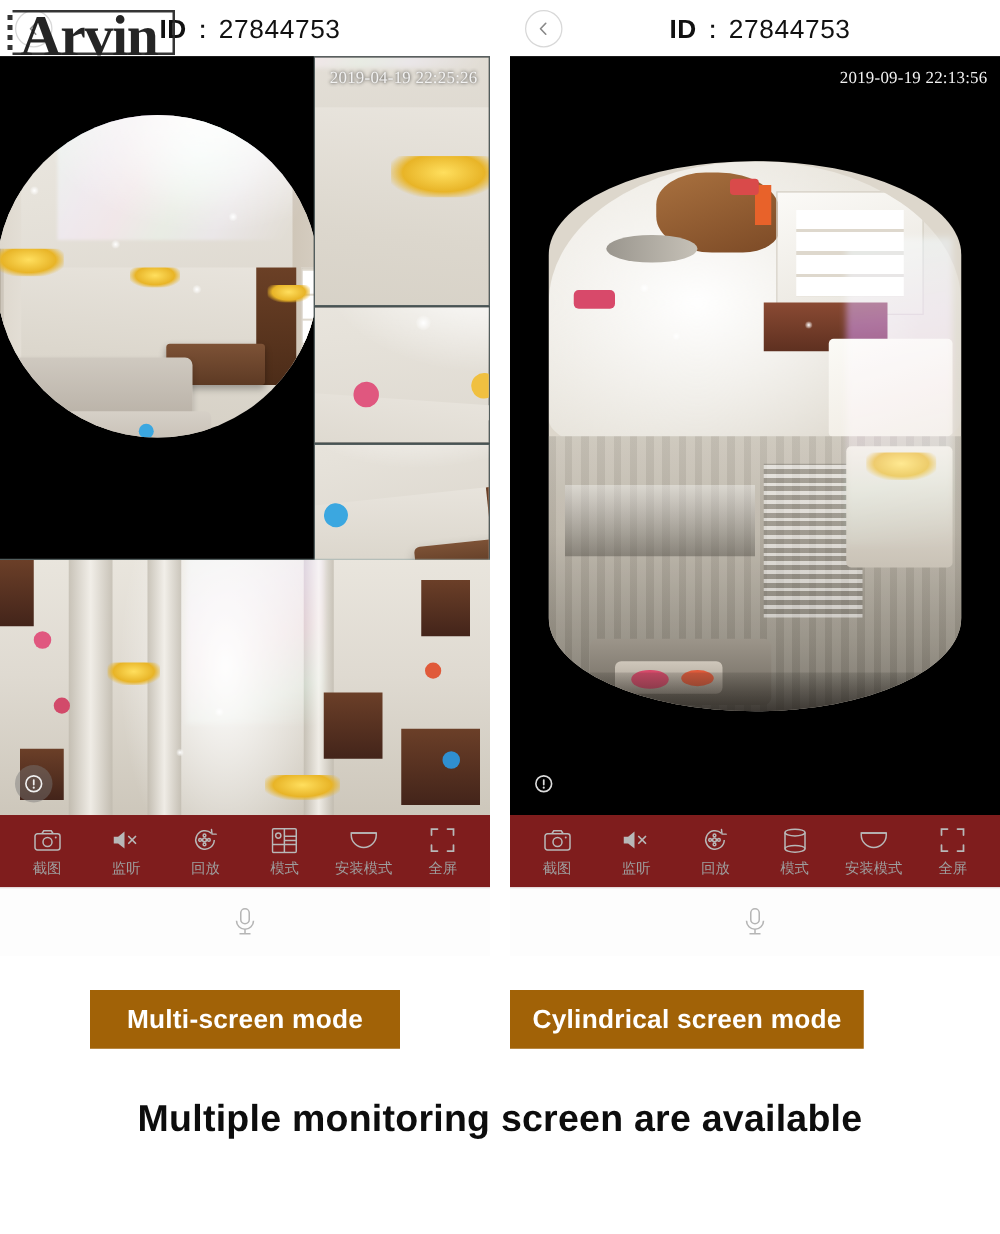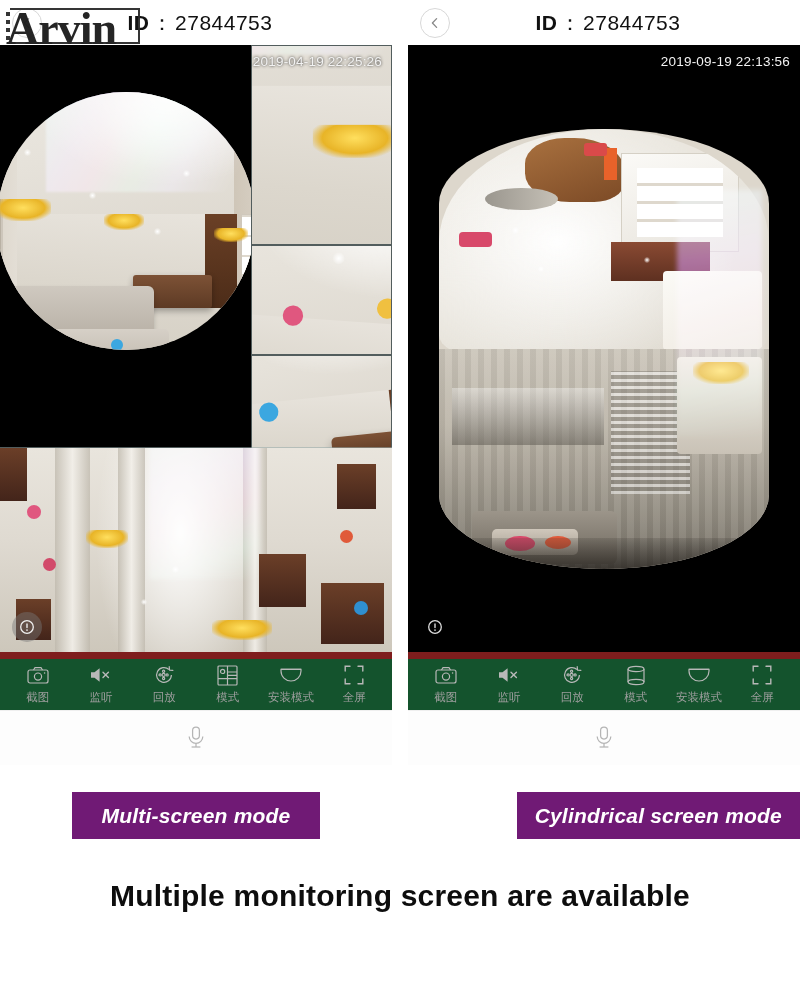--- a/index.html
+++ b/index.html
@@ -67,21 +67,21 @@
   }
   .timestamp {
     position: absolute;
     top: 9px; right: 10px;
     color: #f2f2f2;
     font-size: 13.5px;
     letter-spacing: 0.2px;
     text-shadow: 0 0 3px rgba(0,0,0,.85);
     z-index: 40;
     white-space: nowrap;
-    font-family: Liberation Sans, sans-serif;
+    font-family: Liberation Serif, serif;
   }
   .alert-icon {
     position: absolute;
     left: 12px; bottom: 10px;
     width: 30px; height: 30px;
     border-radius: 50%;
     background: rgba(120,120,120,.45);
     display: flex; align-items: center; justify-content: center;
     z-index: 40;
   }
@@ -273,22 +273,22 @@
       rgba(255,120,225,.45) 52%,
       rgba(140,255,220,.35) 78%,
       rgba(255,255,255,0) 100%);
     filter: blur(2.5px);
     mix-blend-mode: screen;
   }
 
   
   .toolbar {
     height: 58px;
-    background: #14532d;
-    border-top: 7px solid #7f1d1d;
+    background: #7f1d1d;
+    border-top: 1px solid #7f1d1d;
     display: flex;
     align-items: center;
     justify-content: space-around;
     padding: 16px 6px;
     flex: 0 0 58px;
   }
   .tool {
     display: flex; flex-direction: column;
     align-items: center; justify-content: center;
     gap: 4px;
@@ -314,31 +314,30 @@
 
   
   .captions {
     display: flex;
     width: 800px;
     height: 100px;
     align-items: center;
   }
   .cap-slot { width: 392px; display: flex; align-items: center; }
   .cap-slot.left { margin-right: 16px; justify-content: center; }
-  .cap-slot.right { justify-content: flex-end; }
+  .cap-slot.right { justify-content: flex-start; }
   .caption {
-    background: #701a75;
+    background: #a16207;
     color: #ffffff;
     font-weight: bold;
     font-size: 21px;
     letter-spacing: .2px;
     padding: 13px 30px;
     white-space: nowrap;
     line-height: 1;
-    font-style: italic;
   }
   .caption.wide { padding: 13px 18px; }
 
   
   .footline {
     width: 800px;
     text-align: center;
     font-size: 30px;
     font-weight: bold;
     color: #0d0d0d;
@@ -369,21 +368,21 @@
   }
   .watermark .wm-dots {
     position: absolute;
     left: 4px; top: 16px;
     width: 4px; height: 30px;
     background: repeating-linear-gradient(180deg, #2b2b2b 0 4px, transparent 4px 8px);
   }
   .watermark .wm-text {
     position: relative;
     display: block;
-    margin-left: 4px;
+    margin-left: 14px;
     margin-top: 6px;
   }
 </style>
 </head>
 <body>
 
 <div class="panels">
 
   <div class="panel left">
 

